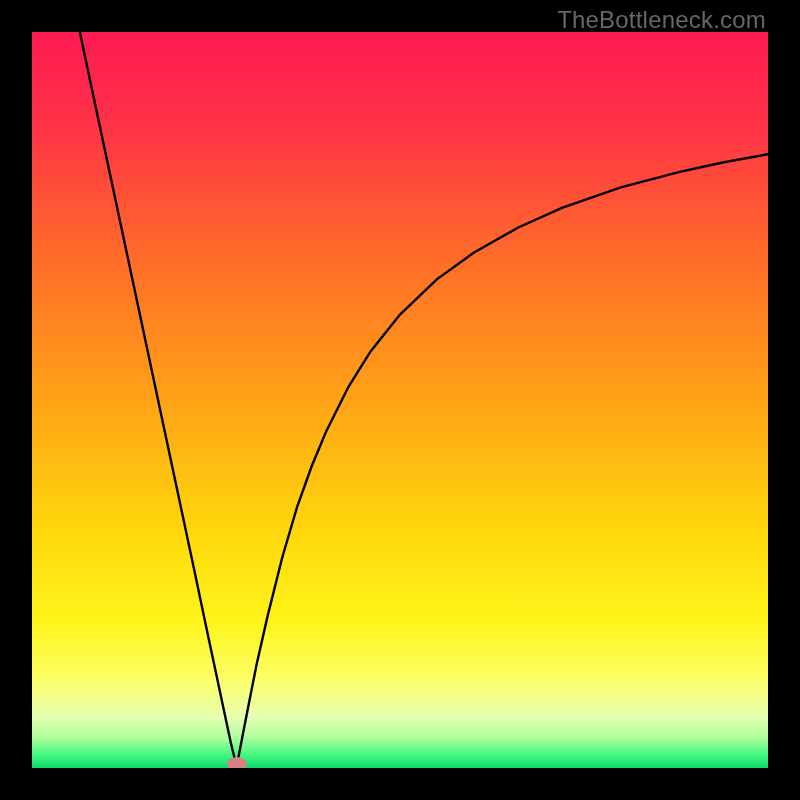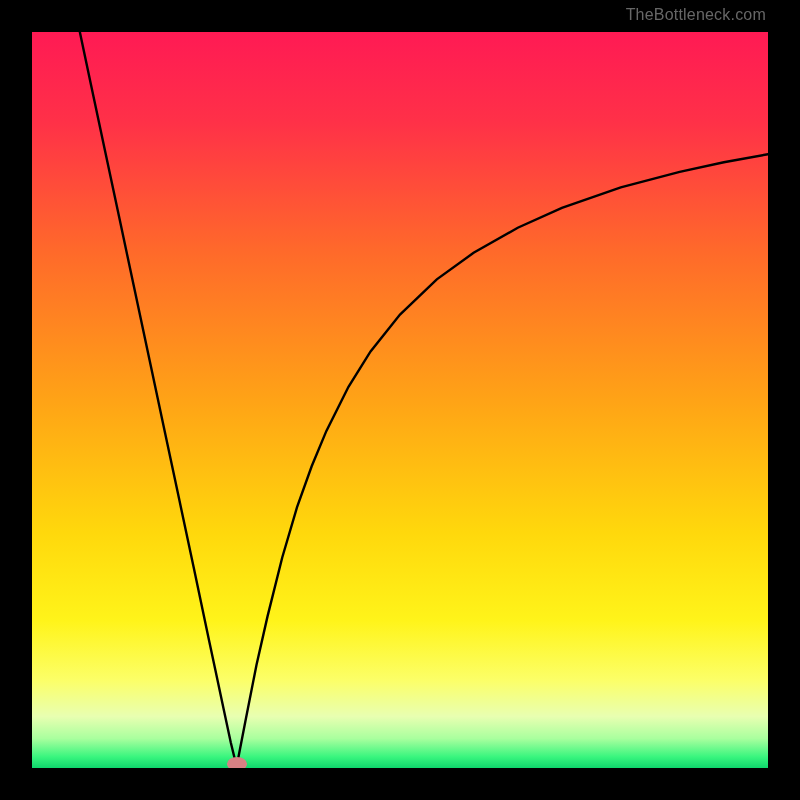--- a/index.html
+++ b/index.html
@@ -24,21 +24,21 @@
   }
   .curve {
     position: absolute;
     left: 0; top: 0; width: 736px; height: 736px;
   }
   .watermark {
     position: absolute;
     top: 6px;
     right: 34px;
     font-family: Arial, Helvetica, sans-serif;
-    font-size: 16px;
+    font-size: 24px;
     color: #676767;
     font-weight: 400;
     letter-spacing: 0.2px;
     margin-left: 24px;
   }
   .marker {
     position: absolute;
     width: 20px;
     height: 14px;
     border-radius: 50%;

